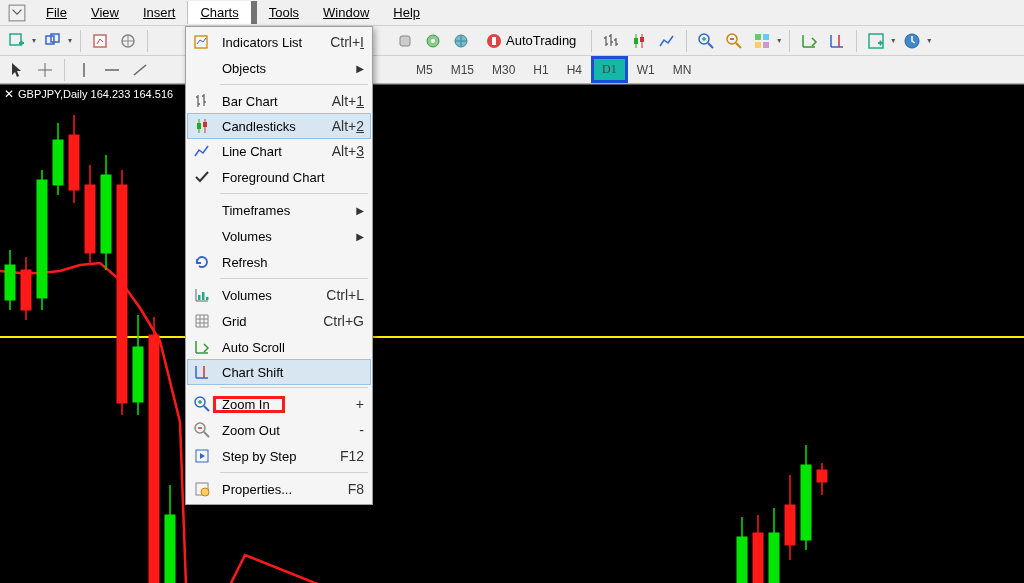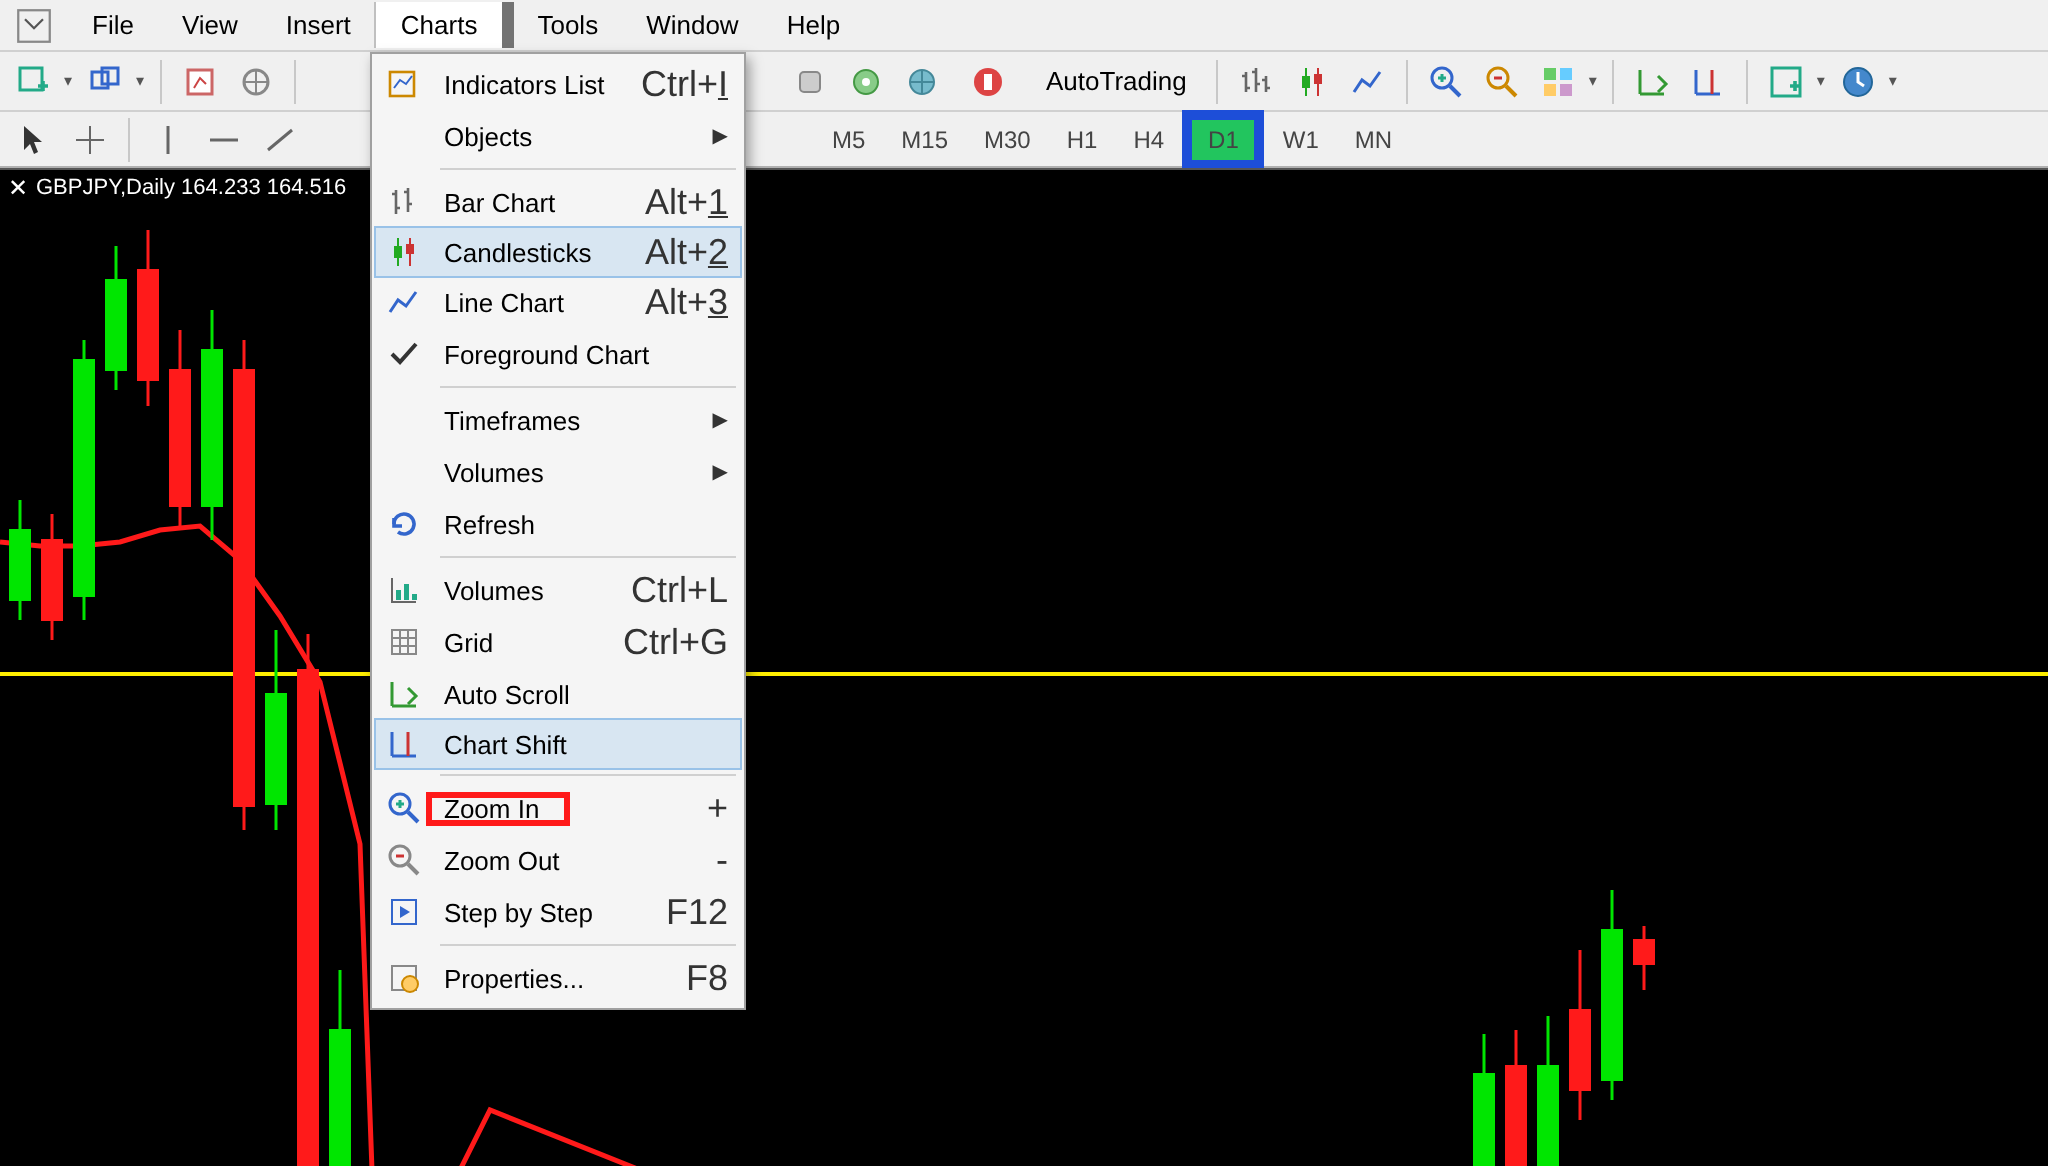--- a/index.html
+++ b/index.html
@@ -10,64 +10,64 @@
 .menubar-expand { width: 18px; height: 16px; margin-right: 8px; display: flex; align-items: center; justify-content: center; color: #555; cursor: pointer; }
 .menubar-item { padding: 4px 12px; cursor: pointer; }
 .menubar-item.open { background: #fff; border-left: 1px solid #c0c0c0; border-right: 6px solid #737373; }
 
 
 .toolbar-row { height: 30px; background: #f0f0f0; border-bottom: 1px solid #d0d0d0; display: flex; align-items: center; padding: 0 4px; gap: 2px; }
 .tb-sep { width: 1px; height: 22px; background: #c8c8c8; margin: 0 4px; }
 .tb-btn { width: 26px; height: 26px; display: flex; align-items: center; justify-content: center; cursor: pointer; border: 1px solid transparent; border-radius: 2px; }
 .tb-btn svg { width: 18px; height: 18px; }
 .tb-dropdown { width: 8px; display: flex; align-items: center; justify-content: center; font-size: 8px; color: #555; margin-left: -2px; }
-.autotrading { display: flex; align-items: center; gap: 20px; padding: 2px 8px; font-size: 13px; cursor: pointer; border: 1px solid transparent; border-radius: 2px; }
+.autotrading { display: flex; align-items: center; gap: 3px; padding: 2px 8px; font-size: 13px; cursor: pointer; border: 1px solid transparent; border-radius: 2px; }
 
 .toolbar2 { height: 28px; background: #f0f0f0; border-bottom: 1px solid #b0b0b0; display: flex; align-items: center; padding: 0 4px; gap: 2px; }
 .tb2-btn { width: 26px; height: 24px; display: flex; align-items: center; justify-content: center; cursor: pointer; border: 1px solid transparent; }
 .tf-btn { padding: 3px 8px; font-size: 12px; color: #444; cursor: pointer; border: 1px solid transparent; }
-.tf-btn.active { border: 5px solid #1d4ed8; background: #22c55e; }
+.tf-btn.active { border: 3px solid #1d4ed8; background: #14b8a6; font-family: Liberation Serif, serif; }
 
 
 .chart-wrap { position: relative; width: 1024px; height: 499px; background: #000; border-top: 1px solid #555; }
 .chart-title { position: absolute; top: 3px; left: 8px; color: #fff; font-size: 11px; }
 .chart-close { position: absolute; top: 2px; left: 0px; color: #fff; font-size: 12px; cursor: pointer; padding: 0 4px; }
 .yellow-line { position: absolute; left: 0; width: 1024px; height: 2px; background: #ffee00; top: 251px; }
 .red-line { stroke: #ff1a1a; stroke-width: 2.5; fill: none; }
 .candle-wick { stroke-width: 1.5; }
 .candle-body.green { fill: #00e600; stroke: #00e600; }
 .candle-body.red { fill: #ff1a1a; stroke: #ff1a1a; }
 .candle-wick.green { stroke: #00e600; }
 .candle-wick.red { stroke: #ff1a1a; }
 
 
 .dropdown { position: absolute; top: 26px; left: 185px; width: 188px; background: #f5f5f5; border: 1px solid #a0a0a0; box-shadow: 2px 3px 6px rgba(0,0,0,0.35); z-index: 1000; padding: 2px; }
 .dd-icon-col { width: 28px; display: flex; align-items: center; justify-content: center; }
 .dd-item { display: flex; align-items: center; height: 26px; font-size: 13px; cursor: pointer; padding-right: 6px; }
 .dd-label { flex: 1; padding-left: 6px; }
-.dd-short { color: #333; font-size: 18px; text-align: center; }
+.dd-short { color: #333; font-size: 14px; text-align: center; }
 .dd-short .u { text-decoration: underline; }
 .dd-sep { height: 1px; background: #d0d0d0; margin: 3px 2px 3px 32px; }
 .dd-arrow { font-size: 10px; color: #333; }
 .dd-highlight { position: absolute; border: 3px solid #ff1a1a; pointer-events: none; }
 
 
 .ic { width: 18px; height: 18px; }
 </style>
 </head>
 <body>
 
 <div class="menubar">
   <span class="menubar-expand">
     <svg viewBox="0 0 16 16">
         <rect x="1" y="1" width="14" height="14" fill="none" stroke="#888"></rect>
         <path d="M4 5 L8 9 L12 5" fill="none" stroke="#555"></path>
       </svg>
   </span>
-  <div id="menubar-items" style="display: flex;">
+  <div id="menubar-items" style="display: flex; text-decoration: underline;">
       <div class="menubar-item">File</div>
       <div class="menubar-item">View</div>
       <div class="menubar-item">Insert</div>
       <div class="menubar-item open">Charts</div>
       <div class="menubar-item">Tools</div>
       <div class="menubar-item">Window</div>
       <div class="menubar-item">Help</div>
     </div>
 </div>
 

